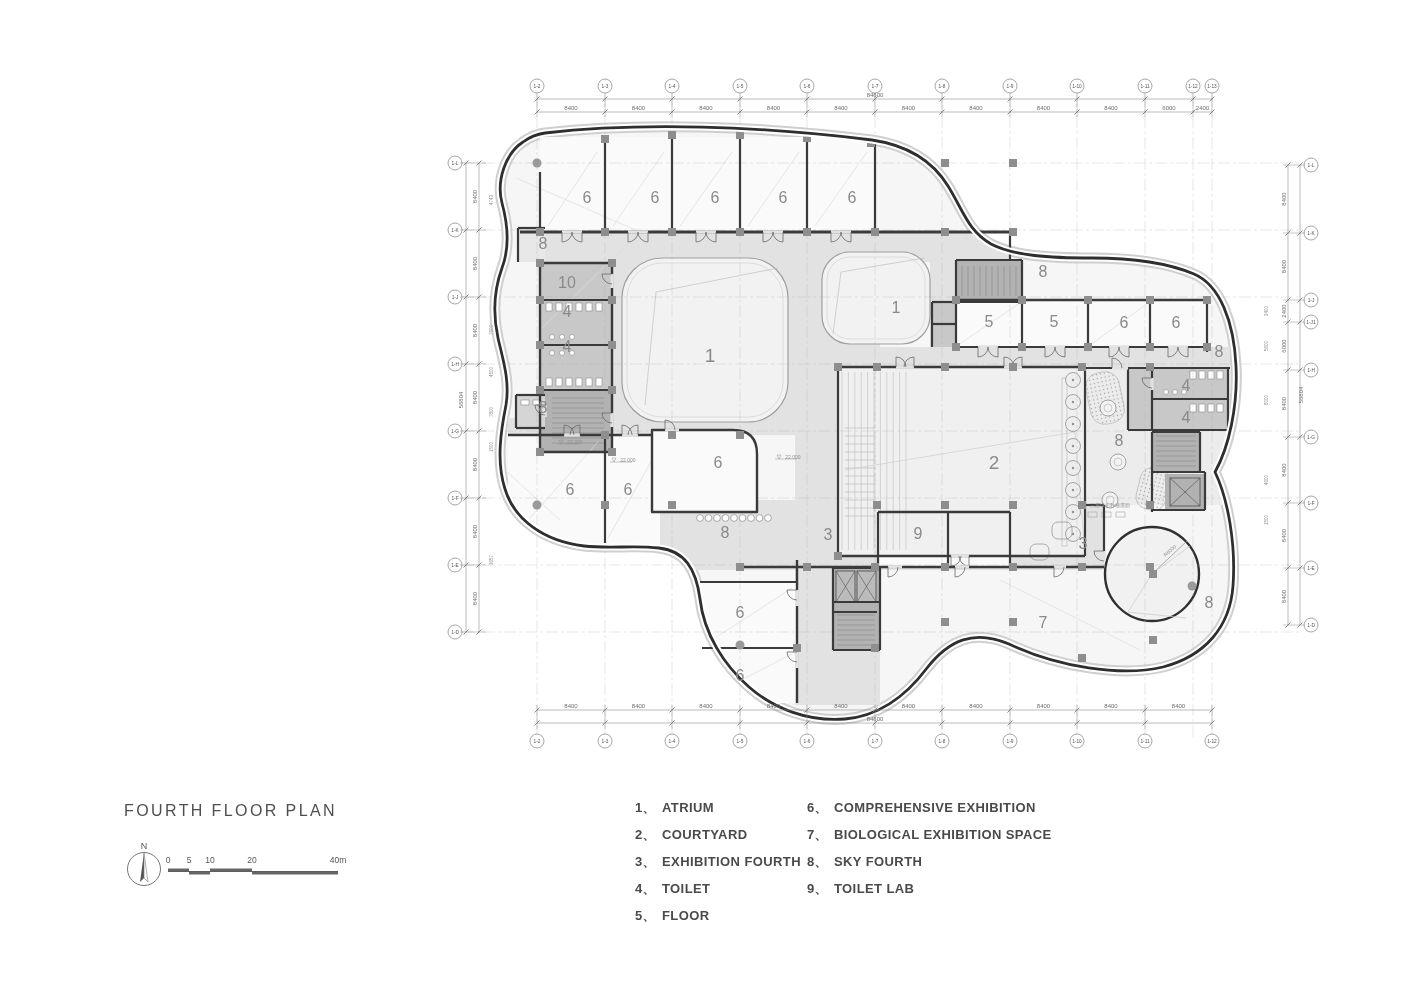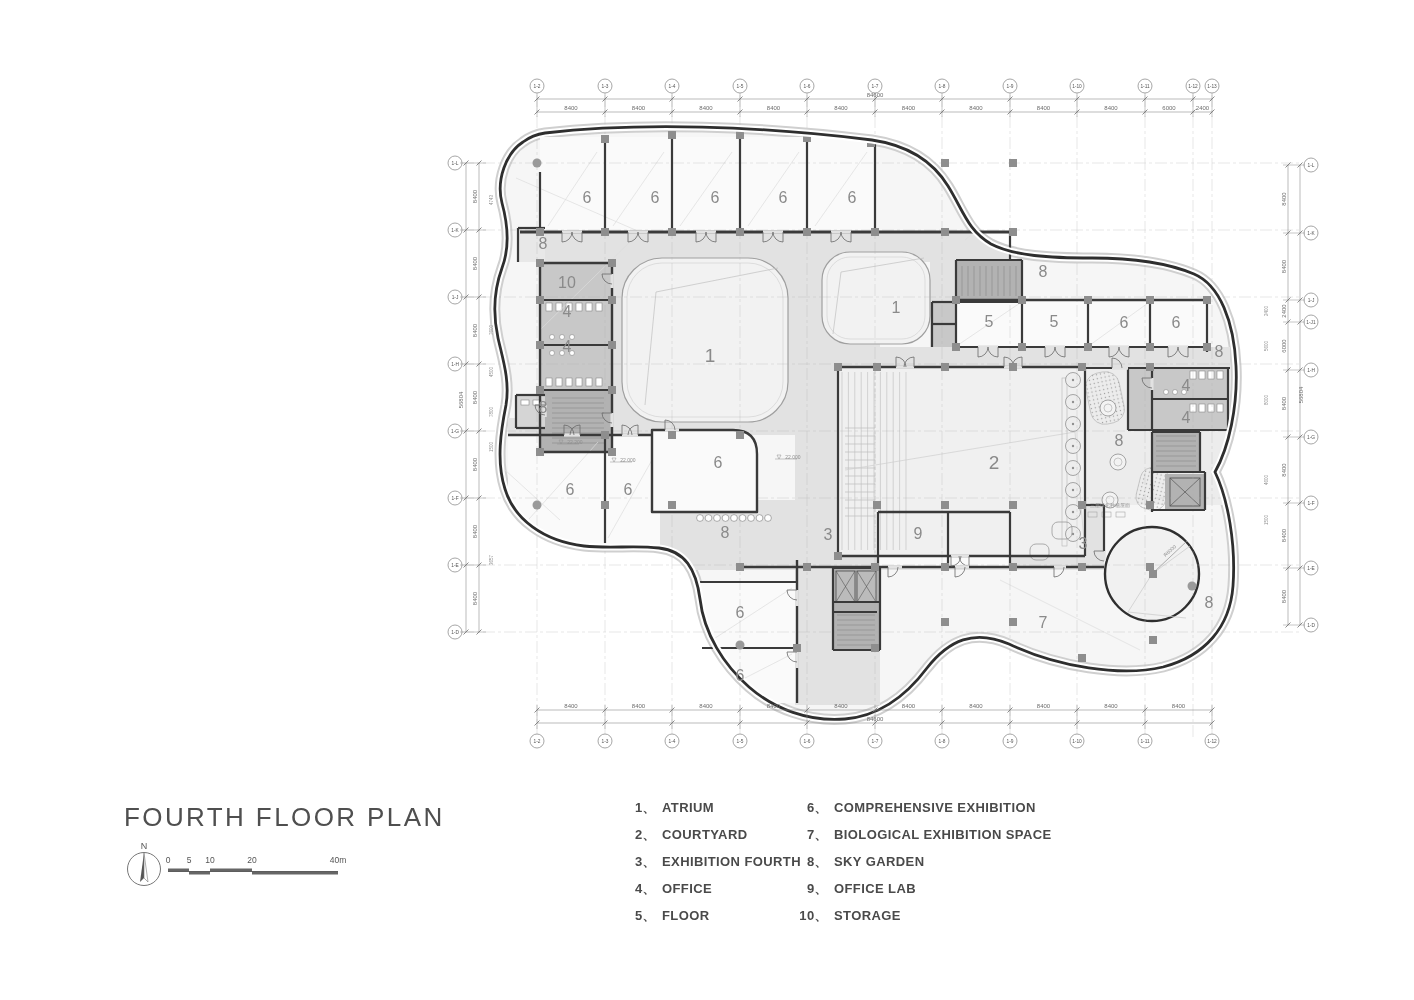--- a/index.html
+++ b/index.html
@@ -1,19 +1,19 @@
 <!DOCTYPE html>
 <html><head>
 <meta charset="utf-8">
 <style>
   html,body{margin:0;padding:0;background:#fff;}
   #app{position:relative;width:1414px;height:1000px;background:#ffffff;overflow:hidden;
        font-family:"Liberation Sans", sans-serif;}
   #plan-svg{position:absolute;left:0;top:0;}
-  .title{position:absolute;left:124px;top:802px;font-size:26px;letter-spacing:2.4px;
+  .title{position:absolute;left:124px;top:802px;font-size:16px;letter-spacing:2.4px;
          color:#4f4f4f;font-weight:400;}
   .legend{position:absolute;top:794px;}
   .legend .row{display:flex;height:27px;align-items:center;font-size:13px;
                color:#4a4a4a;font-weight:600;letter-spacing:.4px;}
   .legend .num{display:inline-block;text-align:right;}
   .legend.c1{left:614px;} .legend.c1 .num{width:42px;}
   .legend.c2{left:784px;} .legend.c2 .num{width:44px;}
   .legend .lab{margin-left:6px;}
   #nscale{position:absolute;left:116px;top:835px;}
 </style>
@@ -877,42 +877,38 @@
     <div class="row">
         <span class="num">2、</span>
         <span class="lab">COURTYARD</span>
       </div>
     <div class="row">
         <span class="num">3、</span>
         <span class="lab">EXHIBITION FOURTH</span>
       </div>
     <div class="row">
         <span class="num">4、</span>
-        <span class="lab">OFFICE</span>
+        <span class="lab">TOILET</span>
       </div>
     <div class="row">
         <span class="num">5、</span>
         <span class="lab">FLOOR</span>
       </div>
   </div>
   <div class="legend c2">
     <div class="row">
         <span class="num">6、</span>
         <span class="lab">COMPREHENSIVE EXHIBITION</span>
       </div>
     <div class="row">
         <span class="num">7、</span>
         <span class="lab">BIOLOGICAL EXHIBITION SPACE</span>
       </div>
     <div class="row">
         <span class="num">8、</span>
-        <span class="lab">SKY GARDEN</span>
+        <span class="lab">SKY FOURTH</span>
       </div>
     <div class="row">
         <span class="num">9、</span>
-        <span class="lab">OFFICE LAB</span>
-      </div>
-    <div class="row">
-        <span class="num">10、</span>
-        <span class="lab">STORAGE</span>
+        <span class="lab">TOILET LAB</span>
       </div>
   </div>
 </div>
 
 </body></html>

